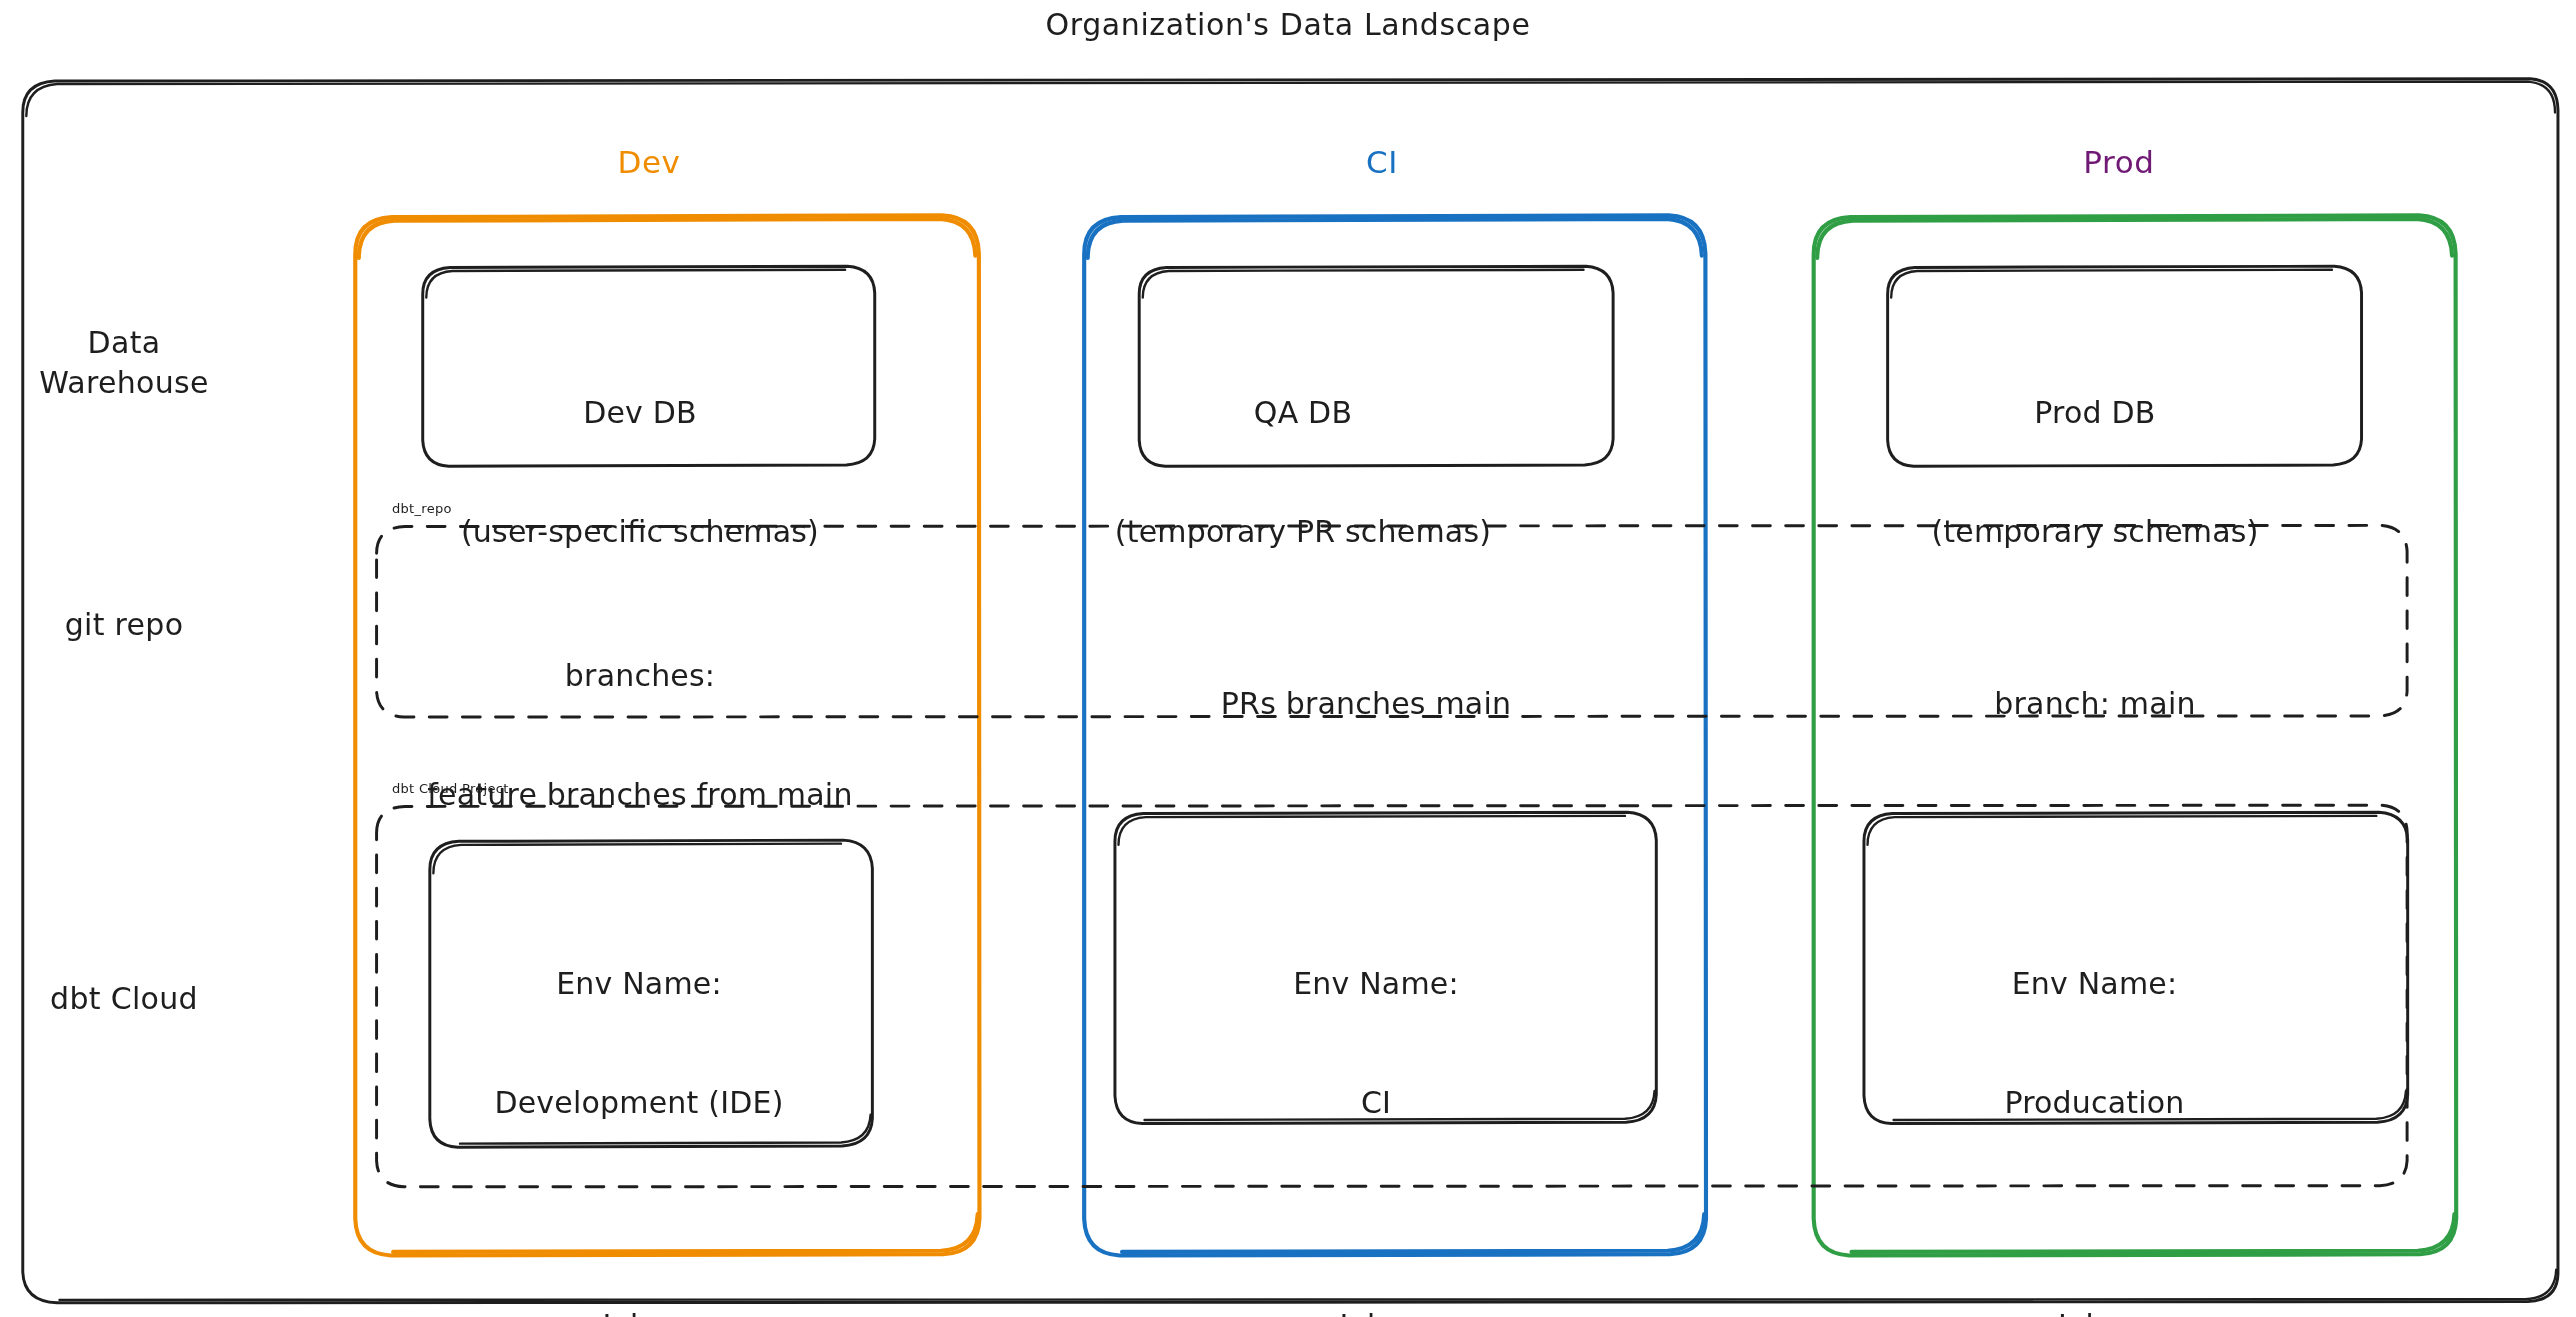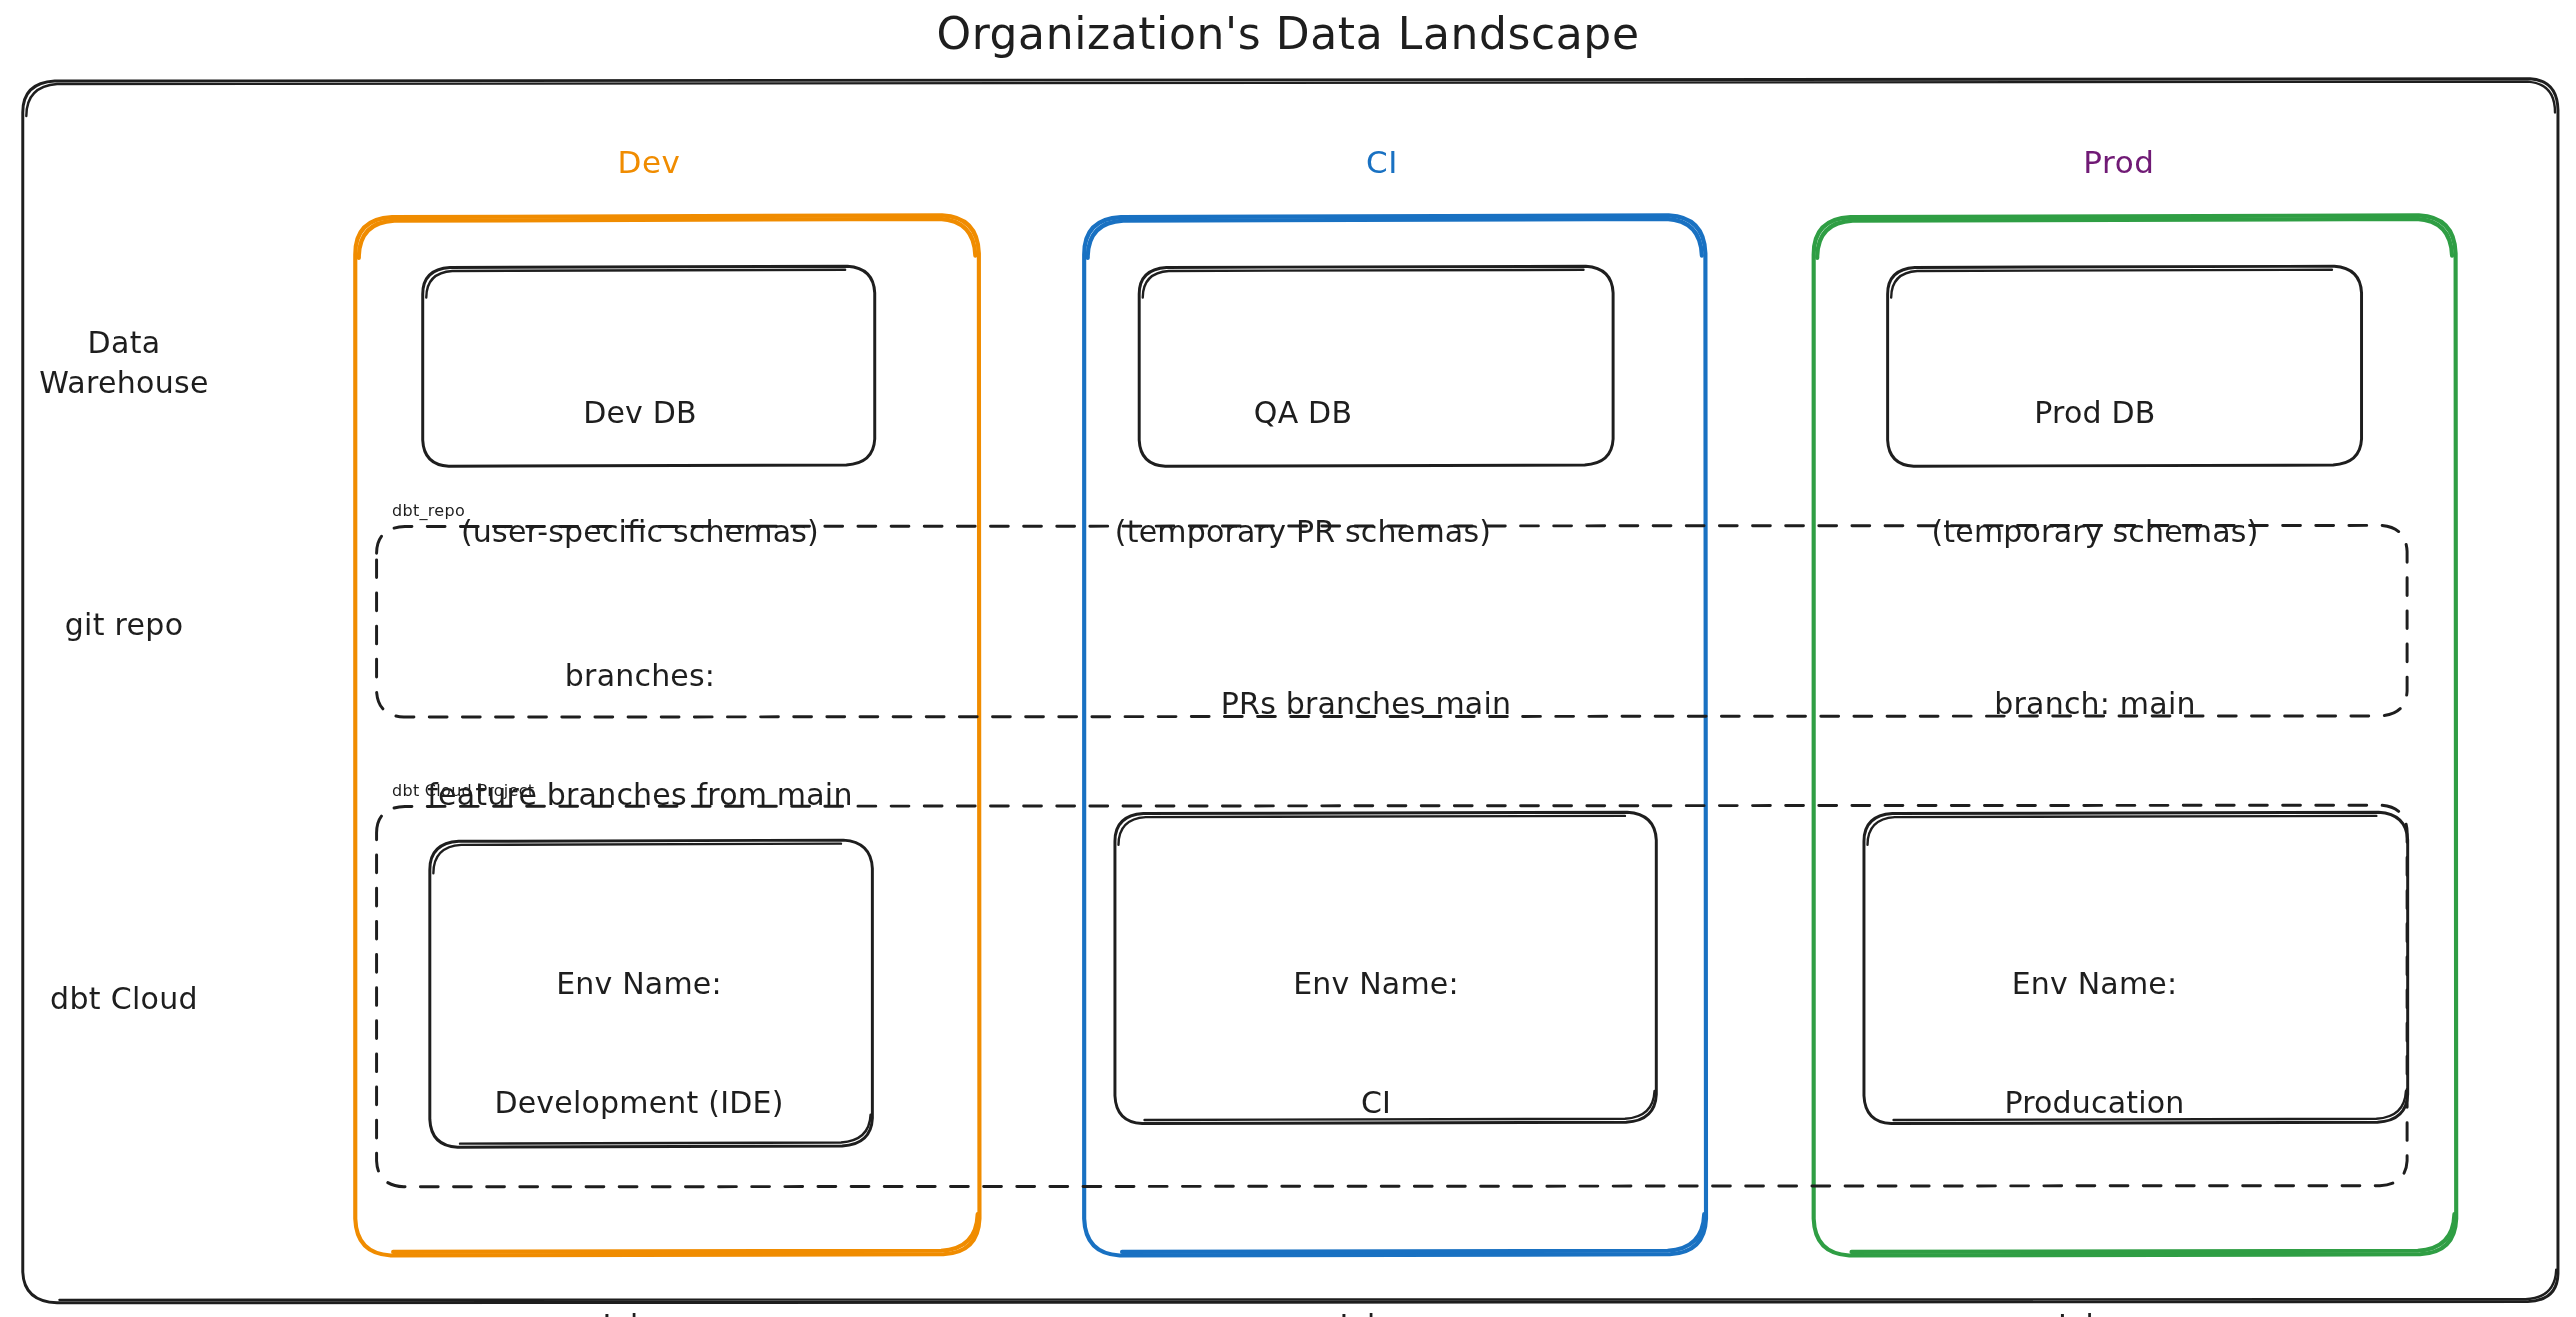--- a/index.html
+++ b/index.html
@@ -19,35 +19,35 @@
   .stroke-orange{fill:none;stroke:#f08c00;stroke-width:7;stroke-linecap:round;stroke-linejoin:round;}
   .stroke-blue{fill:none;stroke:#1971c2;stroke-width:7;stroke-linecap:round;stroke-linejoin:round;}
   .stroke-green{fill:none;stroke:#2f9e44;stroke-width:7;stroke-linecap:round;stroke-linejoin:round;}
 
   
   .txt{position:absolute;text-align:center;color:#1e1e1e;
        font-family:"DejaVu Sans", sans-serif;
        white-space:pre;line-height:1.32;letter-spacing:0.1px;}
 
   #diagram-title{
-    left:0;top:4.7px;width:2576px;font-size:44px;color:#1e1e1e;
+    left:0;top:4.7px;width:2576px;font-size:30px;color:#1e1e1e;
     letter-spacing:0.6px;
   }
 
   .col-label{font-size:31px;top:142px;width:308px;letter-spacing:0.6px;}
   #col-label-dev  {left:495px; color:#f08c00;}
   #col-label-ci   {left:1228px;color:#1971c2;}
   #col-label-prod {left:1965px;color:#701a75;}
 
   .row-label{font-size:30px;width:260px;left:-6px;letter-spacing:0.3px;}
   #row-label-dw   {top:323px;}
   #row-label-git  {top:605px;}
   #row-label-dbt  {top:979px;}
 
-  .group-label{font-size:16px;text-align:right;letter-spacing:0.3px;}
+  .group-label{font-size:13px;text-align:right;letter-spacing:0.3px;}
   #group-label-repo   {left:392px;top:500px;}
   #group-label-project{left:392px;top:780px;}
 
   .node-text{font-size:30px;letter-spacing:0.2px;}
   .node-text .ln{display:block;}
   .node-text .gap{display:block;height:25px;}
 
   
   #node-dev-db  {left:421px; top:314px; width:438px;}
   #node-qa-db   {left:1072px;top:314px; width:462px;}

